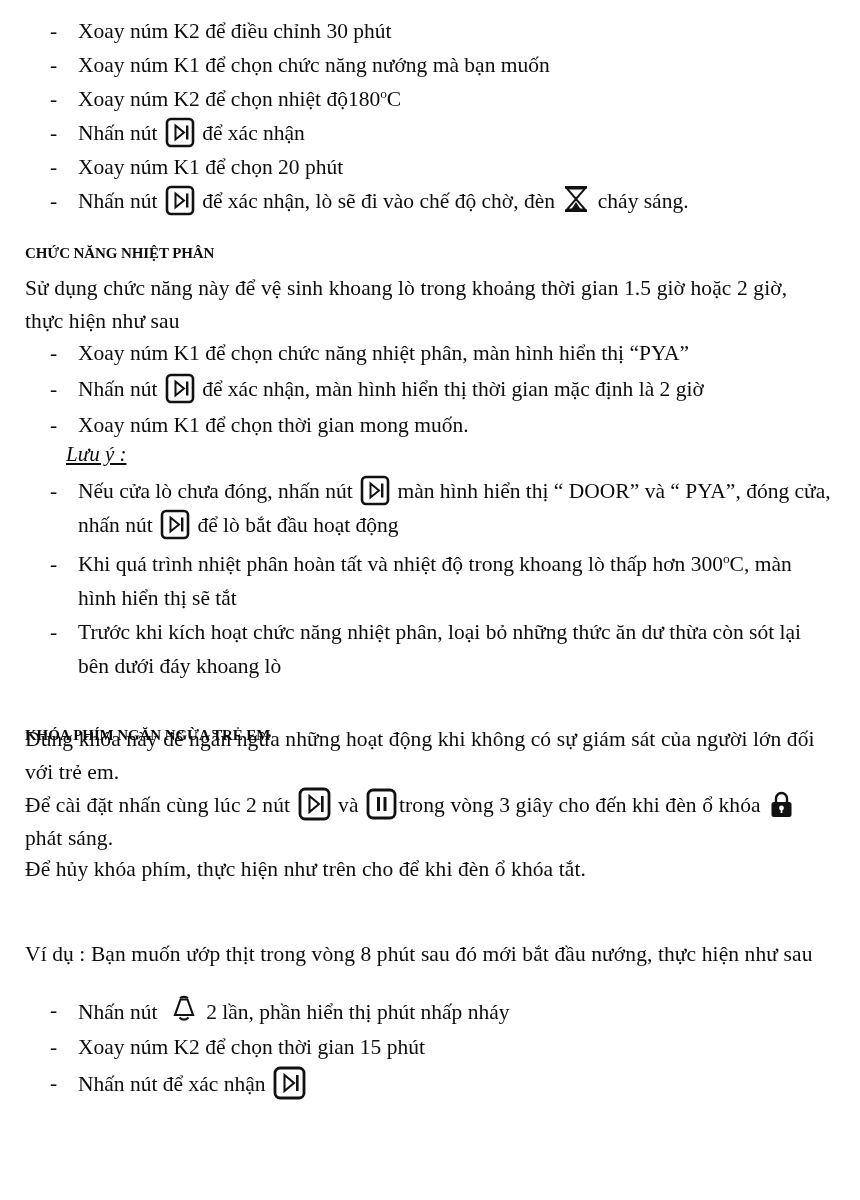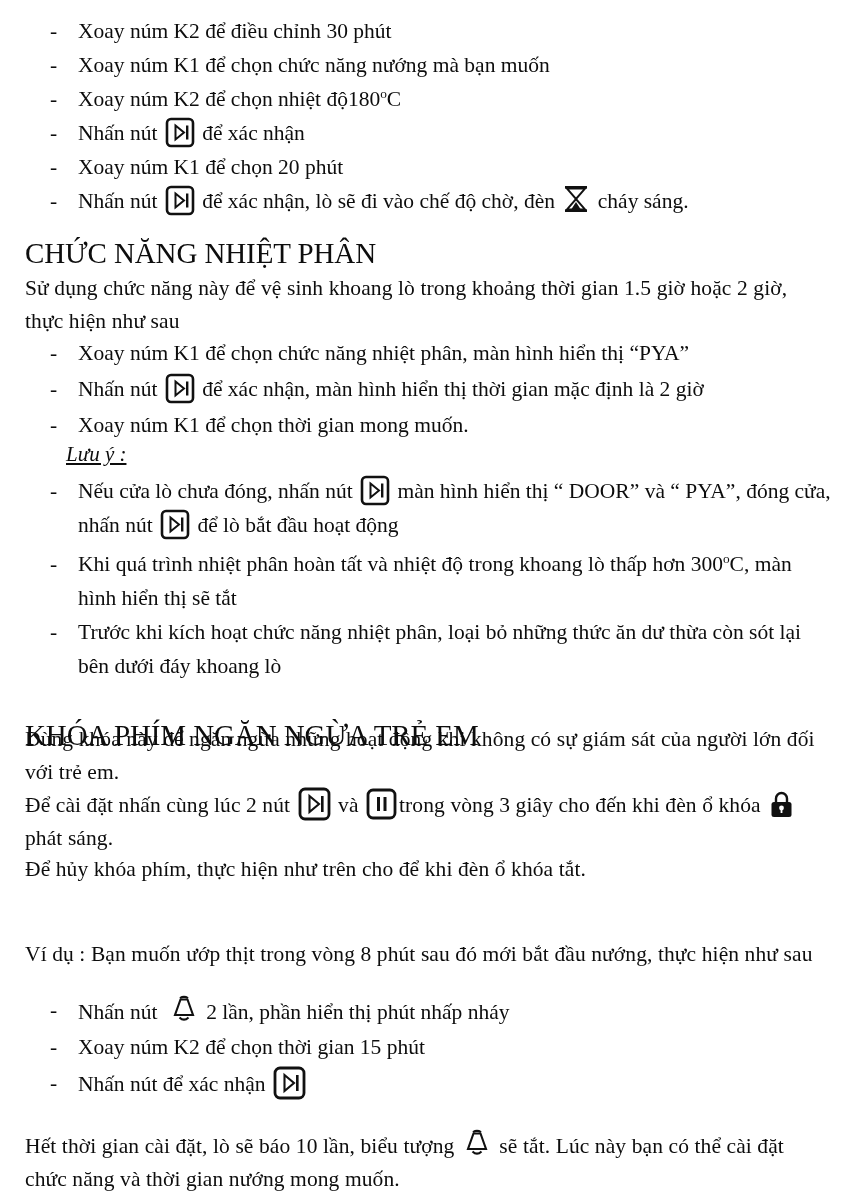--- a/index.html
+++ b/index.html
@@ -28,22 +28,22 @@
     left: 25px;
     right: 32px;
     font-size: 21.5px;
     line-height: 33px;
     letter-spacing: 0.1px;
   }
   .heading {
     position: absolute;
     left: 25px;
     right: 32px;
-    font-size: 29px;
-    font-weight: normal;
+    font-size: 15px;
+    font-weight: bold;
     line-height: 30px;
     letter-spacing: -0.1px;
   }
   .note-label {
     position: absolute;
     left: 22px;
     font-size: 21px;
     font-style: italic;
     text-decoration: underline;
     line-height: 28px;
@@ -232,21 +232,14 @@
 
   <div class="bullet" style="top:1066px;">
     <span class="dash">-</span>
     <span class="btext"><span>Nhấn nút để xác nhận </span><span class="icon icon-play-lg"><svg viewBox="0 0 33 34">
             <rect x="2" y="2" width="29" height="30" rx="5" ry="5" fill="#fff" stroke="#111" stroke-width="2.8"></rect>
             <path d="M11.5 9 L21 17 L11.5 25 Z" fill="none" stroke="#111" stroke-width="2.1"></path>
             <rect x="23" y="9" width="2.6" height="16" fill="#111"></rect>
           </svg></span></span>
   </div>
 
-  <div class="para" style="top:1127px;">
-    <span>Hết thời gian cài đặt, lò sẽ báo 10 lần, biểu tượng </span><span class="icon icon-bell"><svg viewBox="0 0 30 31">
-          <path d="M11 5.2 q4 -2.6 8 0" fill="none" stroke="#111" stroke-width="2.1"></path>
-          <path d="M11.5 6.5 L18.5 6.5 L24 22 L6 22 Z" fill="none" stroke="#111" stroke-width="2.1"></path>
-          <path d="M10.5 24.5 q4.5 4.4 9 0" fill="none" stroke="#111" stroke-width="2.1"></path>
-        </svg></span><span> sẽ tắt. Lúc này bạn có thể cài đặt chức năng và thời gian nướng mong muốn.</span>
-  </div>
 
 </div>
 
 </body></html>

